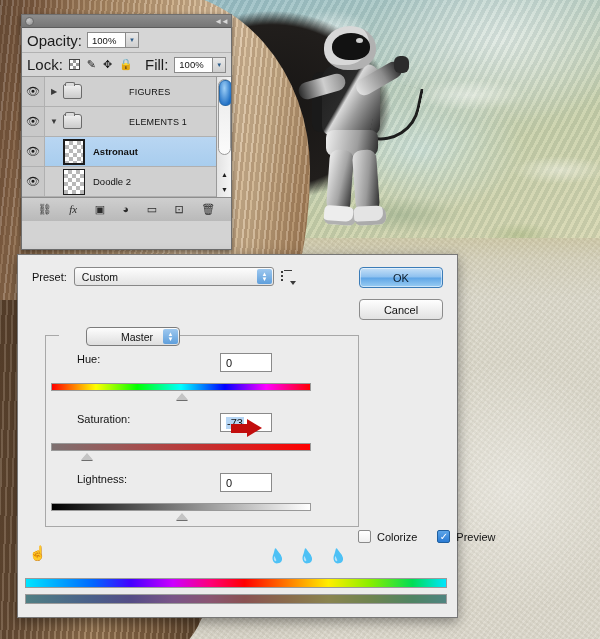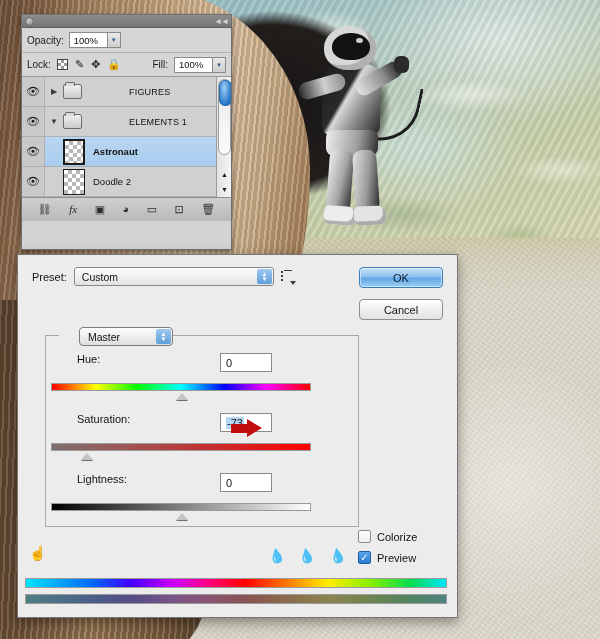--- a/index.html
+++ b/index.html
@@ -130,21 +130,21 @@
     width:118px; height:17px; background:linear-gradient(180deg,#fdfdfd,#e7e7e7);
     border:1px solid #8b8b8b; border-radius:3px; display:flex; align-items:center;
     font-size:9.5px; color:#111; padding-left:6px; position:relative;
   }
   .stepper{
     position:absolute; right:1px; top:1px; width:13px; height:13px;
     background:linear-gradient(180deg,#9ec8ef,#5f9fdc); border-radius:2px;
     display:flex; flex-direction:column; align-items:center; justify-content:center; color:#fff;
     font-size:6px; line-height:5px;
   }
-  .lbl{ font-size:10px; color:#1b1b1b; }
+  .lbl{ font-size:15px; color:#1b1b1b; }
   .num-field{
     width:39px; height:16px; background:#fff; border:1px solid #8b8b8b;
     font-size:9.5px; display:flex; align-items:center; padding-left:4px; color:#111;
   }
   .dd-btn{
     width:13px; height:16px; background:linear-gradient(180deg,#e9e9e9,#cfcfcf);
     border:1px solid #8b8b8b; border-left:none; display:flex; align-items:center; justify-content:center;
     font-size:6px; color:#2e5d8a;
   }
   .lp-row2{ height:24px; display:flex; align-items:center; padding:0 5px; gap:6px;
@@ -297,21 +297,21 @@
   .red-arrow{
     position:absolute; left:231px; top:419px; width:32px; height:18px;
   }
   .red-arrow .shaft{ position:absolute; left:0; top:5px; width:18px; height:9px; background:#c20d0d; }
   .red-arrow .head{ position:absolute; left:16px; top:0; width:0; height:0;
     border-top:9px solid transparent; border-bottom:9px solid transparent; border-left:15px solid #c20d0d; }
 
   .hand-icon{ position:absolute; left:29px; top:545px; font-size:14px; color:#222; }
   .drops{ position:absolute; left:268px; top:548px; display:flex; gap:13px; }
   .drop{ font-size:14px; color:#8a8a8a; transform:rotate(-10deg); }
-  .checks{ position:absolute; left:358px; top:530px; display:flex; flex-direction:column; gap:8px; }
+  .checks{ position:absolute; left:358px; top:530px; display:flex; flex-direction:row; gap:20px; }
   .chk-row{ display:flex; align-items:center; gap:6px; font-size:11px; color:#111; }
   .chk{ width:13px; height:13px; border:1px solid #8a8a8a; background:linear-gradient(180deg,#fff,#efefef); border-radius:2px; }
   .chk.on{ background:linear-gradient(180deg,#5ba4e8,#2a7bd4); border-color:#1f5f9f;
     color:#fff; font-size:10px; display:flex; align-items:center; justify-content:center; line-height:1; }
 
   .spectrum-wrap{ position:absolute; left:25px; top:578px; width:422px; }
   .spectrum{ height:10px; border:1px solid #9a9a9a; }
   .spectrum.bright{
     background:linear-gradient(90deg,#00e5ff 0%,#0066ff 16%,#4400ff 25%,#cc00ff 35%,#ff0077 44%,#ff0000 52%,#ff7700 62%,#ffee00 72%,#88ee00 82%,#00dd55 92%,#00e5ff 100%);
   }
@@ -467,21 +467,21 @@
       <div class="btn primary">
         <span>OK</span>
       </div>
       <div class="btn">
         <span>Cancel</span>
       </div>
     </div>
 
     <div class="group-box"></div>
 
-    <div class="channel-select" style="position:absolute; left:61px; top:72px;">
+    <div class="channel-select" style="position:absolute; left:68px; top:72px;justify-content:center;">
       <span>Master</span>
       <span class="stepper">
           <span>▲</span>
           <span>▼</span>
         </span>
     </div>
 
     <div class="slider-block" style="top:98px">
       <span class="sl-label">Hue:</span>
       <div class="sl-value">

